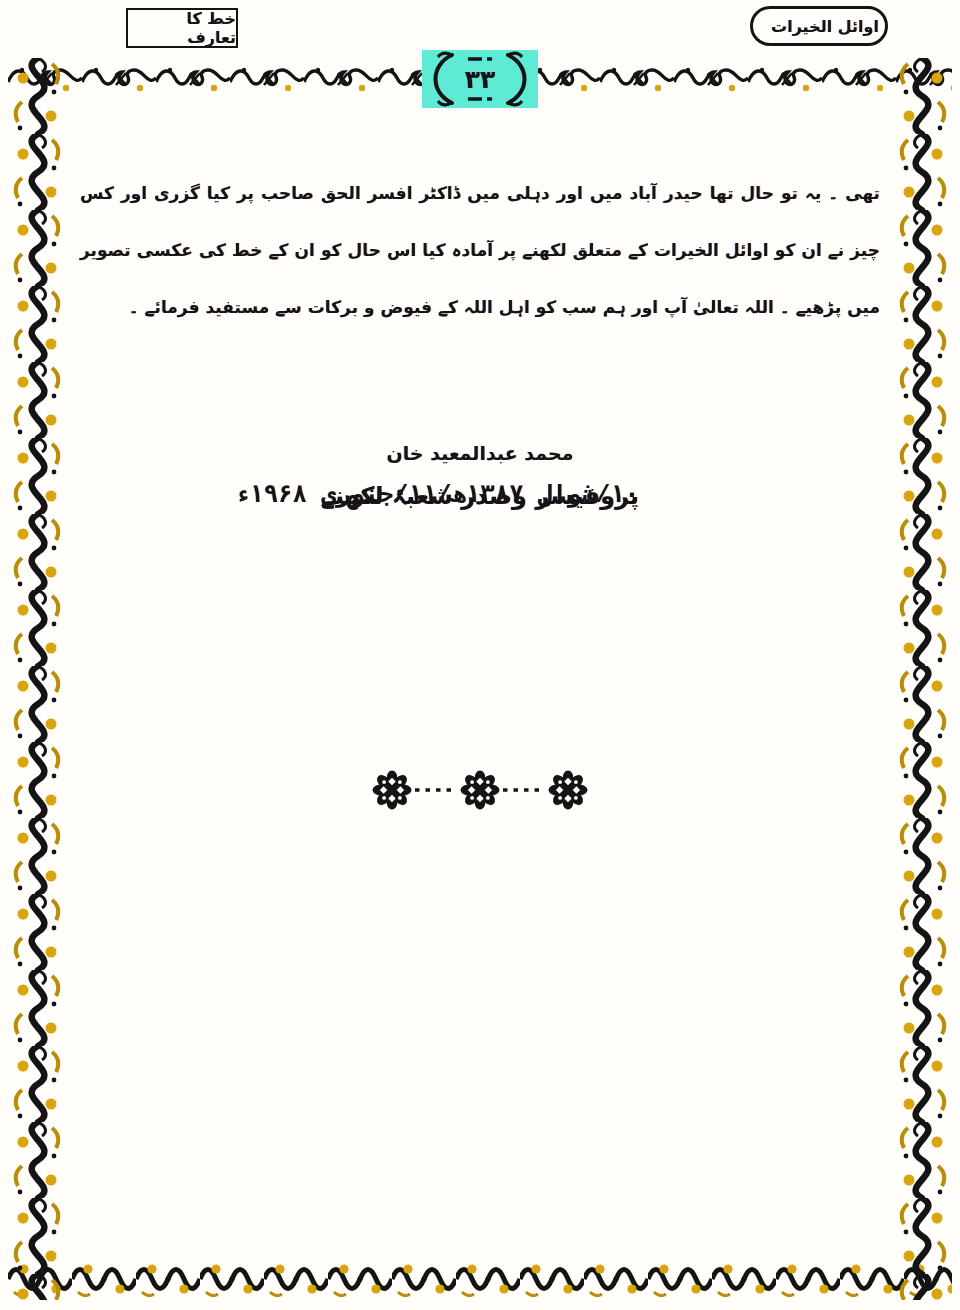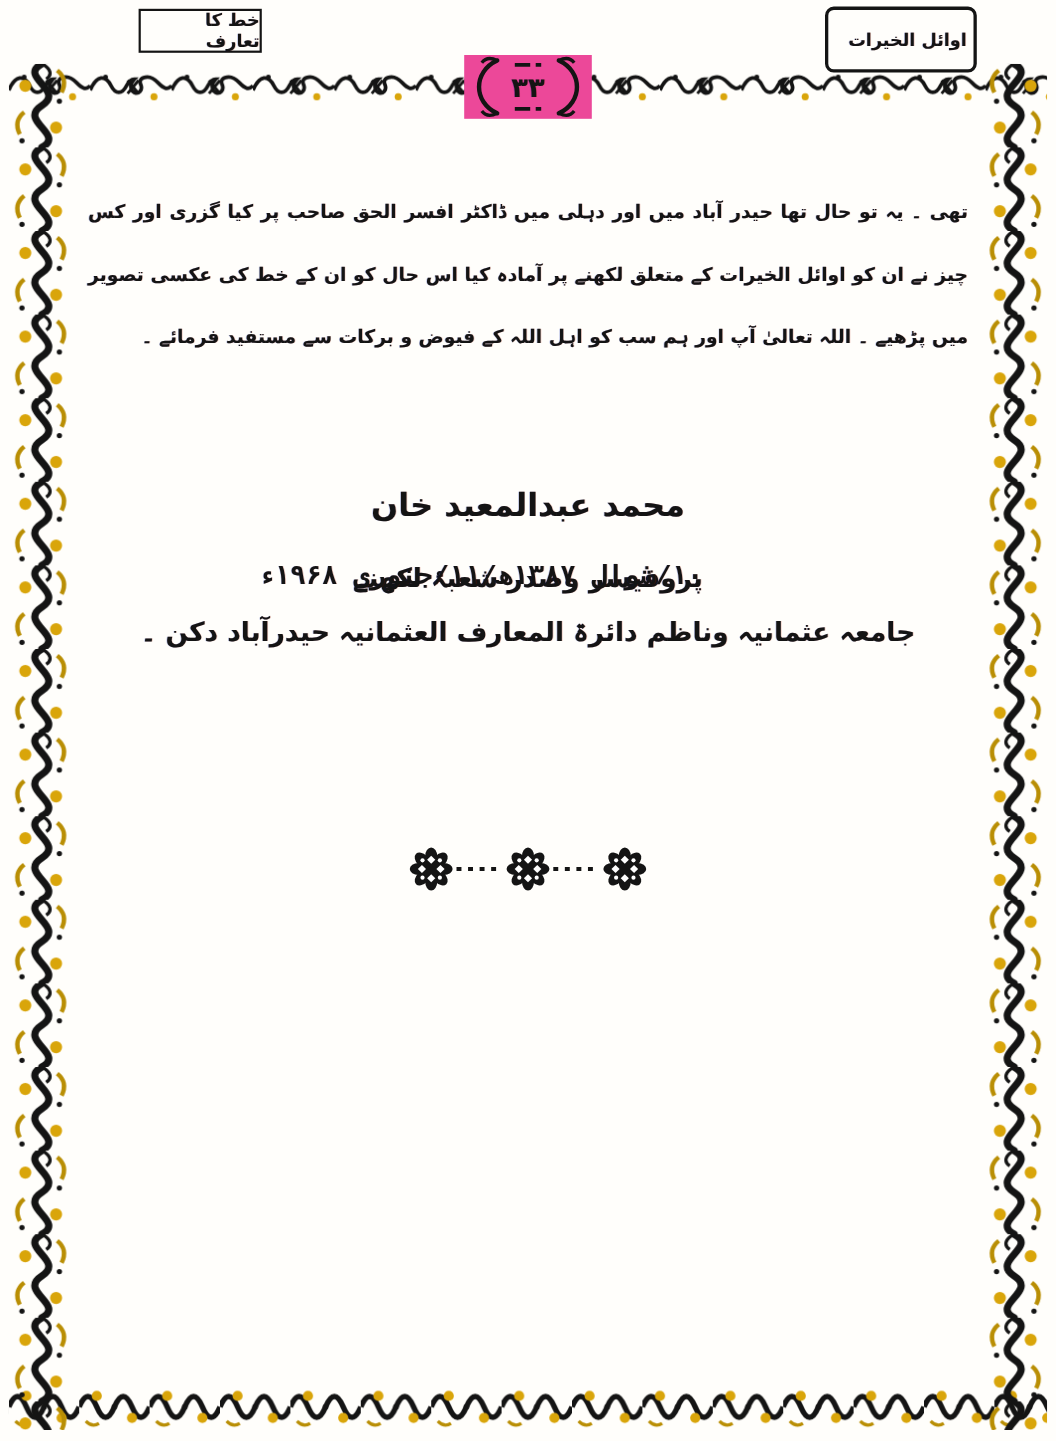--- a/index.html
+++ b/index.html
@@ -10,53 +10,53 @@
   }
   .urdu{ text-shadow:0.6px 0 0 rgba(170,30,0,.25), -0.6px 0 0 rgba(0,30,170,.25); }
 
   
   .hbox{
     position:absolute; top:8px; display:flex; align-items:center; justify-content:center;
     background:#fffefb; border:2.5px solid #141414; box-sizing:border-box;
     font-weight:700; font-size:16px; z-index:3;padding-left:12px;
   }
   .hbox.left{ left:126px; width:112px; height:40px; }
-  .hbox.right{ left:750px; top:6px; width:138px; height:60px; border-width:3px; border-radius:8px; }
+  .hbox.right{ left:750px; top:6px; width:138px; height:40px; border-width:3px; border-radius:20px; }
 
   
   .frame{ position:absolute; z-index:1; line-height:0; }
   .frame svg{ display:block; }
   .frame-top   { left:8px;  top:58px;    }
   .frame-bottom{ left:8px;  top:1256px;  }
   .frame-left  { left:8px;  top:58px;    }
   .frame-right { left:894px;top:58px;    }
 
   
   .medallion{
     position:absolute; left:422px; top:50px; width:116px; height:58px;
-    background:#ec4899; z-index:2; display:flex; align-items:center; justify-content:center;
+    background:#5eead4; z-index:2; display:flex; align-items:center; justify-content:center;
   }
   .medallion svg{ position:absolute; inset:0; }
   .page-num{ position:relative; font-size:25px; font-weight:700; z-index:1; }
 
   
   .body-text{
     position:absolute; left:80px; right:80px; top:165px; z-index:2;
     font-size:17px; font-weight:700; line-height:57px;
     text-align:justify; text-justify:inter-word; margin:0;
   }
   .body-text::after{ content:""; display:inline-block; width:0; }
 
   
   .signature{
     position:absolute; left:80px; right:80px; top:442px; z-index:2;
     text-align:center; font-weight:700;
   }
   .sig-salutation{ font-size:25px; margin-bottom:15px; }
-  .sig-name{ font-size:29px; margin-bottom:25px; }
+  .sig-name{ font-size:19px; margin-bottom:7px; }
   .sig-row{ position:relative; height:56px; }
   .sig-title{ display:inline-block; font-size:24px; line-height:50px; }
   .sig-date{ position:absolute; left:auto; right:510px; top:0; font-size:24px; line-height:50px; white-space:nowrap;font-family:Liberation Mono, monospace; }
   
   .sig-institution{ font-size:24px; margin-top:4px; }
 
   
   .ornaments{
     position:absolute; left:0; right:0; top:770px; z-index:2;
     display:flex; align-items:center; justify-content:center;
@@ -155,21 +155,20 @@
   </div>
 
   <p class="body-text urdu">تھی ۔ یہ تو حال تھا حیدر آباد میں اور دہلی میں ڈاکٹر افسر الحق صاحب پر کیا گزری اور کس چیز نے ان کو اوائل الخیرات کے متعلق لکھنے پر آمادہ کیا اس حال کو ان کے خط کی عکسی تصویر میں پڑھیے ۔ اللہ تعالیٰ آپ اور ہم سب کو اہل اللہ کے فیوض و برکات سے مستفید فرمائے ۔</p>
 
   <div class="signature">
     <div class="sig-name urdu">محمد عبدالمعید خان</div>
     <div class="sig-row">
       <span class="sig-date urdu" style="right:auto;">۱۰/شوال ۱۳۸۷ھ/۱۱/جنوری ۱۹۶۸ء</span>
       <span class="sig-title urdu">پروفیسر وصدر شعبۂ لکھنے</span>
     </div>
-    <div class="sig-institution urdu">جامعہ عثمانیہ وناظم دائرۃ المعارف العثمانیہ حیدرآباد دکن ۔</div>
   </div>
 
   <div class="ornaments">
     <svg width="40" height="40" viewBox="0 0 38 38">
       <g fill="#141414">
         <g transform="rotate(0 19 19)">
             <ellipse cx="19" cy="8" rx="5.2" ry="7.5"></ellipse>
           </g>
         <g transform="rotate(45 19 19)">
             <ellipse cx="19" cy="8" rx="5.2" ry="7.5"></ellipse>

